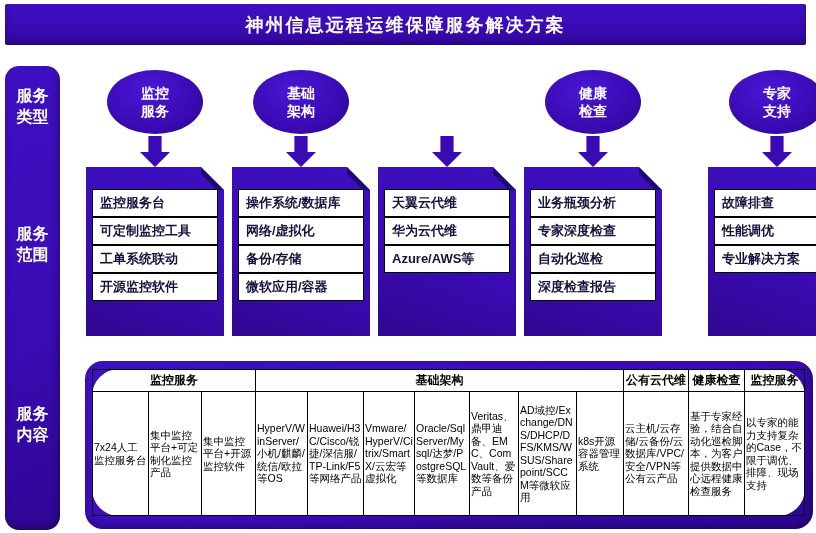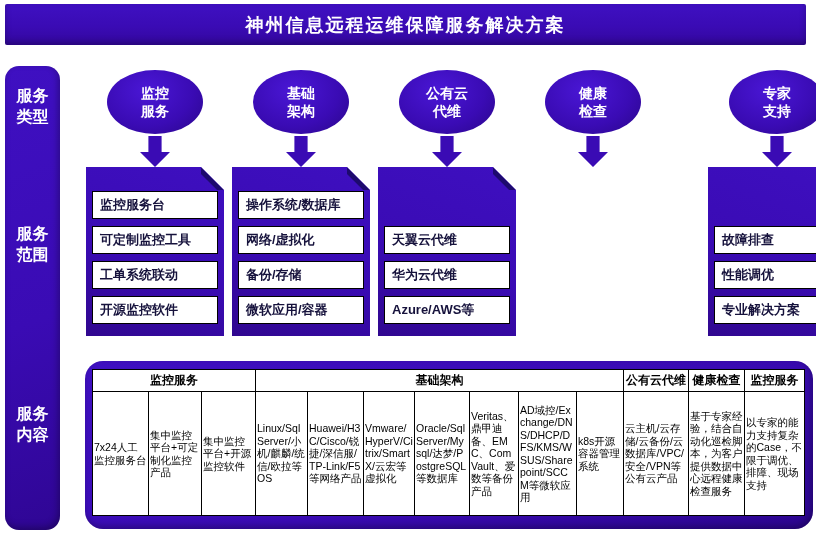--- a/index.html
+++ b/index.html
@@ -60,39 +60,39 @@
     background:linear-gradient(200deg,#3e0fc0 0%, #3a0bb4 55%, #30078f 100%);
     clip-path:polygon(0 0, calc(100% - 23px) 0, 100% 23px, 100% 100%, 0 100%);
   }
   .panel-fold {
     position:absolute; top:0; right:0; width:23px; height:23px;
     background:#1d0a6e;
     clip-path:polygon(0 0, 100% 100%, 70% 100%, 0 30%);
   }
   .panel-items {
     position:absolute; left:6px; right:6px; top:22px; bottom:12px;
-    display:flex; flex-direction:column; gap:7px;justify-content:flex-end;
+    display:flex; flex-direction:column; 
   }
   .item-box {
     height:28px; background:#ffffff; border:1.5px solid #000000;
     color:#16123c; font-weight:bold; font-size:13px;
     display:flex; align-items:center; padding-left:7px;
     white-space:nowrap; overflow:hidden;
   }
 
   
   .bottom-box {
     position:absolute; left:85px; top:361px; width:728px; height:168px;
     background:linear-gradient(160deg,#3f10c2 0%, #3a0bb4 55%, #2c0590 100%);
     border-radius:18px;
     box-shadow: inset -2px -3px 7px rgba(0,0,0,0.3);
   }
   table.content {
     position:absolute; left:7px; top:8px; width:712px;
-    border-collapse:collapse; background:#ffffff; table-layout:fixed;
+    border-collapse:collapse; background:#ffffff; table-layout:fixed;border-radius:27px;
   }
   table.content th, table.content td { border:1px solid #000000; }
   table.content thead th {
     height:22px; font-size:12px; font-weight:bold; text-align:center;
     padding:0; color:#000000; overflow:hidden; white-space:nowrap;
   }
   table.content tbody td {
     height:124px; font-size:10.5px; line-height:12.5px; color:#000000;
     vertical-align:middle; padding:0 1px; word-break:break-all;
     text-align:left; overflow:hidden;
@@ -136,37 +136,44 @@
     <div class="panel-items">
       <div class="item-box">操作系统/数据库</div>
       <div class="item-box">网络/虚拟化</div>
       <div class="item-box">备份/存储</div>
       <div class="item-box">微软应用/容器</div>
     </div>
   </div>
 </div>
 
 <div class="column col2">
-  <div class="ellipse">公有云
-代维</div>
   <div class="down-arrow"></div>
   <div class="panel">
     <div class="panel-fold"></div>
     <div class="panel-items">
       <div class="item-box">天翼云代维</div>
       <div class="item-box">华为云代维</div>
       <div class="item-box">Azure/AWS等</div>
     </div>
   </div>
 </div>
 
 <div class="column col3">
   <div class="ellipse">健康
 检查</div>
   <div class="down-arrow"></div>
+  <div class="panel">
+    <div class="panel-fold"></div>
+    <div class="panel-items">
+      <div class="item-box">业务瓶颈分析</div>
+      <div class="item-box">专家深度检查</div>
+      <div class="item-box">自动化巡检</div>
+      <div class="item-box">深度检查报告</div>
+    </div>
+  </div>
 </div>
 
 <div class="column col4">
   <div class="ellipse">专家
 支持</div>
   <div class="down-arrow"></div>
   <div class="panel">
     <div class="panel-fold"></div>
     <div class="panel-items">
       <div class="item-box">故障排查</div>
@@ -200,21 +207,21 @@
         <th>公有云代维</th>
         <th>健康检查</th>
         <th>监控服务</th>
       </tr>
     </thead>
     <tbody>
       <tr>
         <td>7x24人工监控服务台</td>
         <td>集中监控平台+可定制化监控产品</td>
         <td>集中监控平台+开源监控软件</td>
-        <td>Linux/SqlServer/小机/麒麟/统信/欧拉等OS</td>
+        <td>HyperV/WinServer/小机/麒麟/统信/欧拉等OS</td>
         <td>Huawei/H3C/Cisco/锐捷/深信服/TP-Link/F5等网络产品</td>
         <td>Vmware/HyperV/Citrix/SmartX/云宏等虚拟化</td>
         <td>Oracle/SqlServer/Mysql/达梦/PostgreSQL等数据库</td>
         <td>Veritas、鼎甲迪备、EMC、ComVault、爱数等备份产品</td>
         <td>AD域控/Exchange/DNS/DHCP/DFS/KMS/WSUS/Sharepoint/SCCM等微软应用</td>
         <td>k8s开源容器管理系统</td>
         <td>云主机/云存储/云备份/云数据库/VPC/安全/VPN等公有云产品</td>
         <td>基于专家经验，结合自动化巡检脚本，为客户提供数据中心远程健康检查服务</td>
         <td>以专家的能力支持复杂的Case，不限于调优、排障、现场支持</td>
       </tr>

